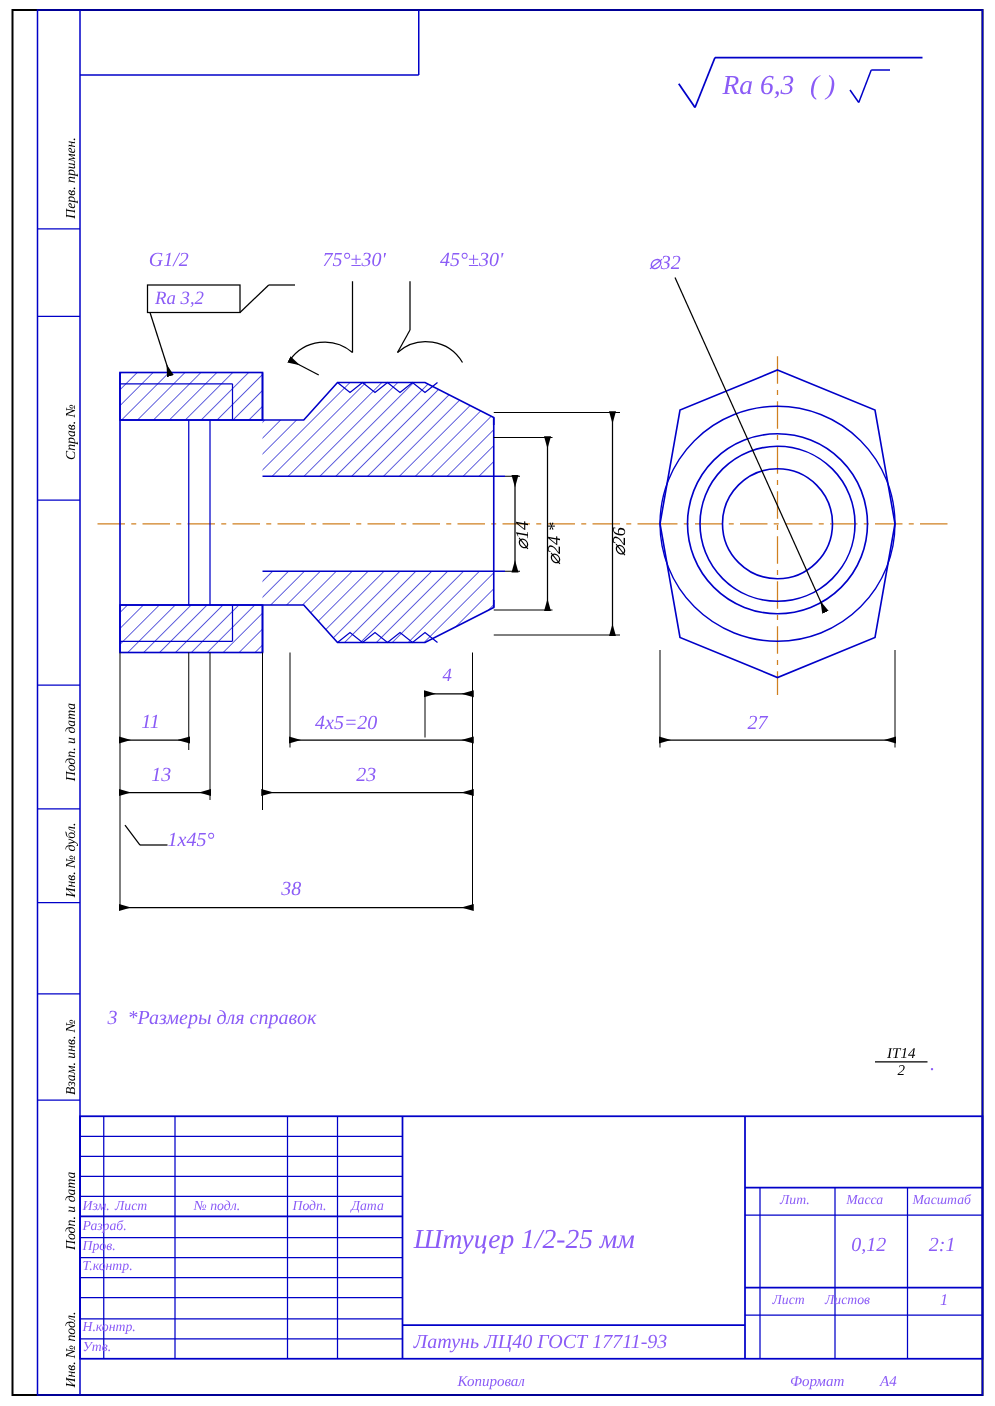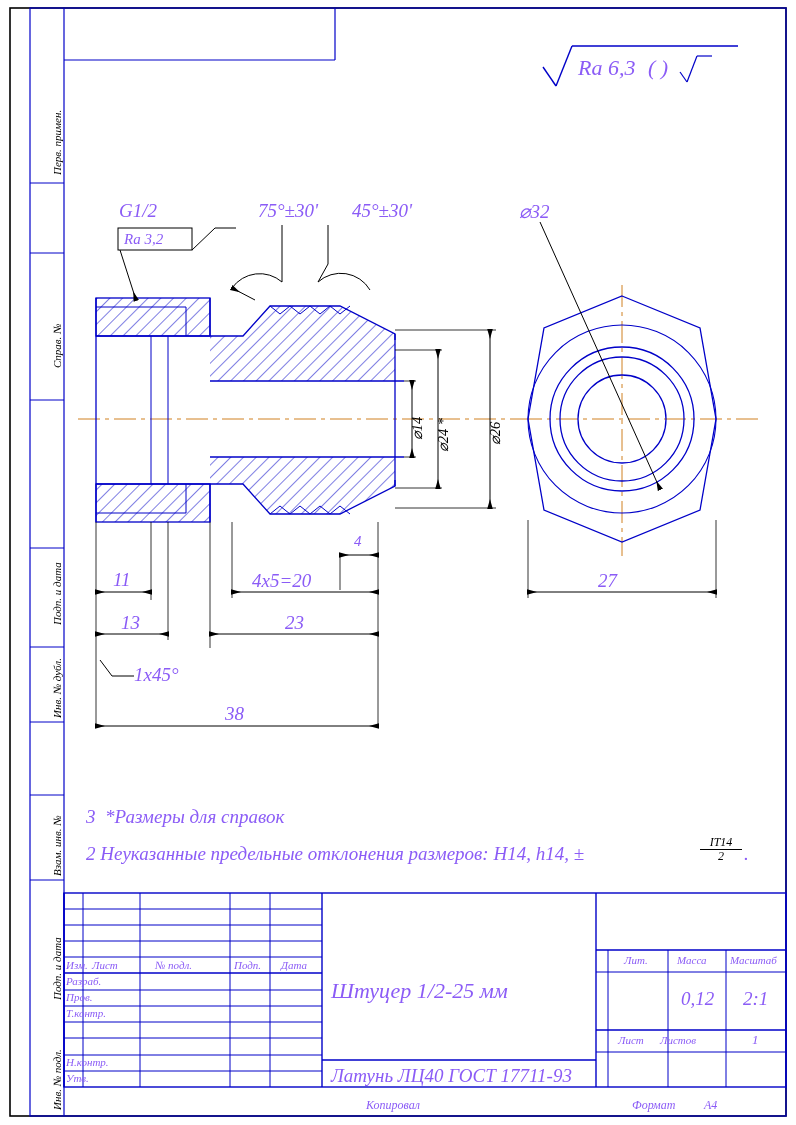--- a/index.html
+++ b/index.html
@@ -7,21 +7,21 @@
   .sheet{position:absolute;left:0;top:0;width:796px;height:1125px;}
   svg.draw{position:absolute;left:0;top:0;width:796px;height:1125px;}
   .tx{position:absolute;color:#8b5cf6;white-space:pre;font-family:"Liberation Serif",serif;font-style:italic;}
   .vtx{position:absolute;color:#000;white-space:pre;font-family:"Liberation Serif",serif;font-style:italic;
        transform-origin:0 0;transform:rotate(-90deg);}
   .s11{font-size:11px;}
   .s12{font-size:12px;}
   .s13{font-size:13px;}
   .s14{font-size:14.5px;}
   .s15{font-size:15px;}
-  .s16{font-size:19px;font-style:italic;}
+  .s16{font-size:16px;font-style:italic;}
   .s22{font-size:22px;}
   .frac{position:absolute;display:inline-block;text-align:center;font-style:italic;font-size:12px;line-height:1.05;}
   .frac .num{display:block;}
   .frac .bar{display:block;border-top:1px solid #000;}
   .frac .den{display:block;}
 </style>
 </head>
 <body>
 
 <div class="sheet">
@@ -213,21 +213,20 @@
 <div class="tx s15" style="left:354px;top:533px;">4</div>
 <div class="tx s16" style="left:113px;top:569px;">11</div>
 <div class="tx s16" style="left:121px;top:612px;">13</div>
 <div class="tx s16" style="left:285px;top:612px;">23</div>
 <div class="tx s16" style="left:252px;top:570px;">4x5=20</div>
 <div class="tx s16" style="left:134px;top:664px;">1x45°</div>
 <div class="tx s16" style="left:225px;top:703px;">38</div>
 <div class="tx s16" style="left:598px;top:570px;">27</div>
 
 <div class="tx s16" style="left:86px;top:806px;">3  *Размеры для справок</div>
-<div class="tx s16" style="left:86px;top:843px;">2 Неуказанные предельные отклонения размеров: H14, h14, ±</div>
 <div class="frac" style="left:700px;top:836px;width:42px;">
   <span class="num">IT14</span>
   <span class="bar"></span>
   <span class="den">2</span>
 </div>
 <div class="tx s16" style="left:744px;top:843px;">.</div>
 
 <div class="vtx s11" style="left:51px;top:175px;">Перв. примен.</div>
 <div class="vtx s11" style="left:51px;top:368px;">Справ. №</div>
 <div class="vtx s11" style="left:51px;top:625px;">Подп. и дата</div>

